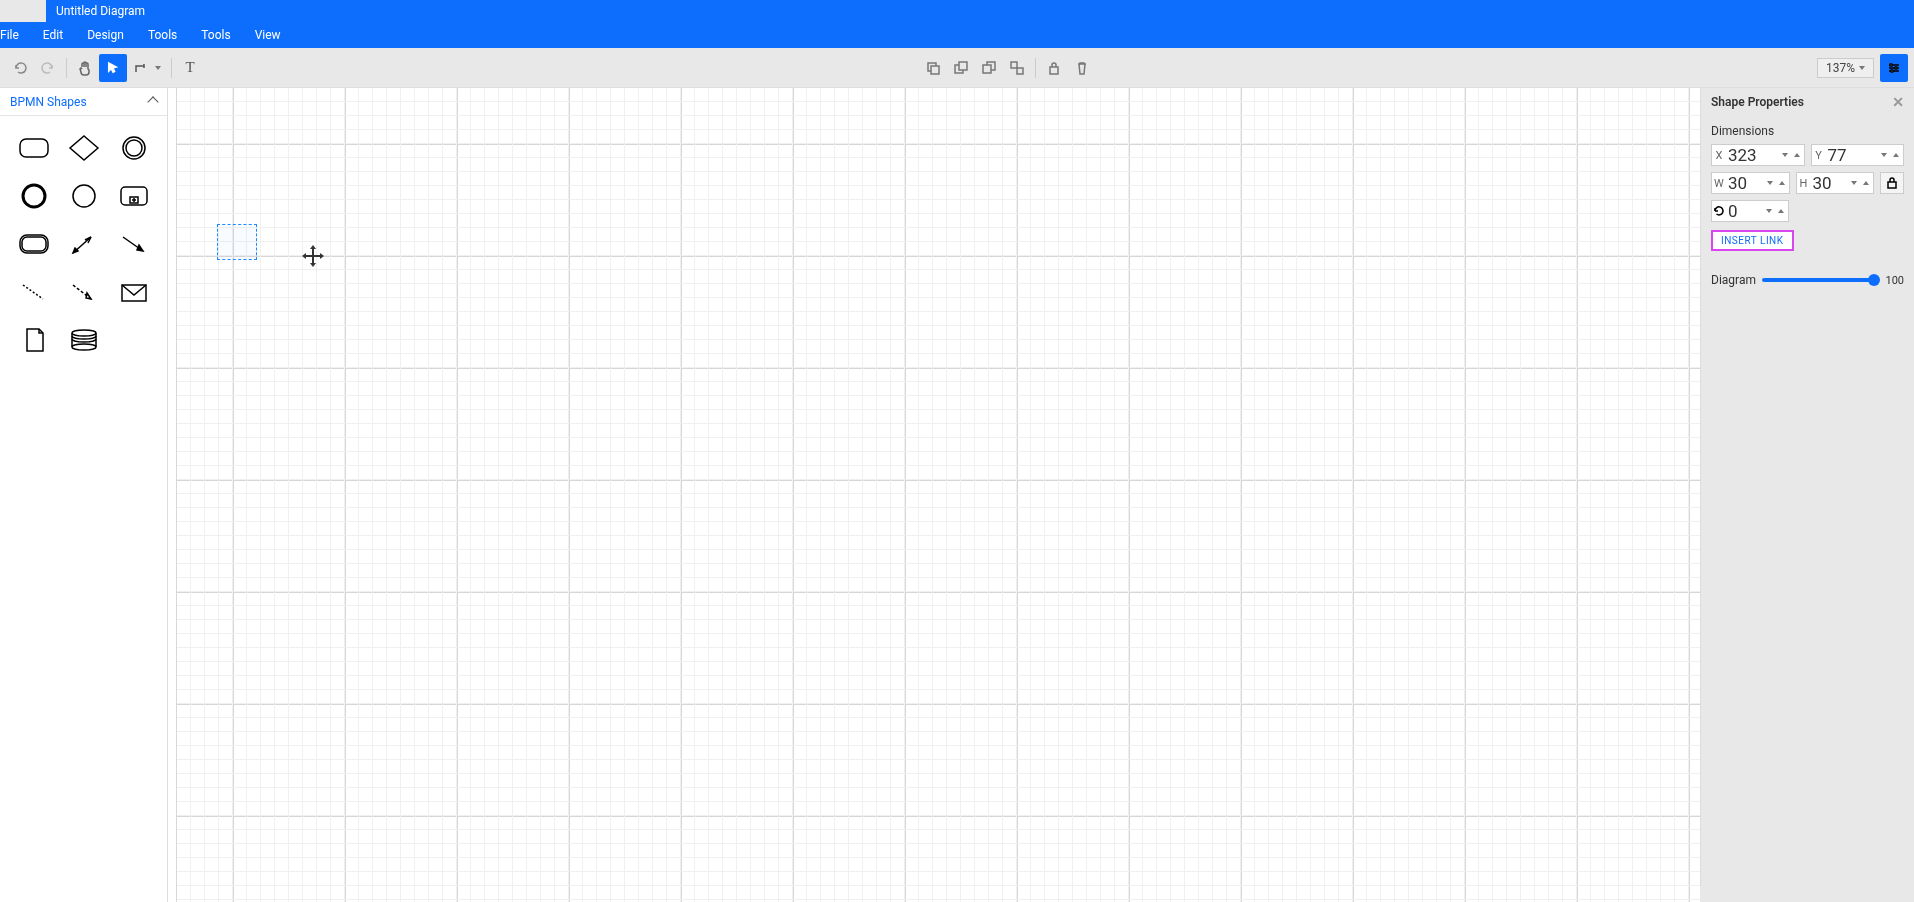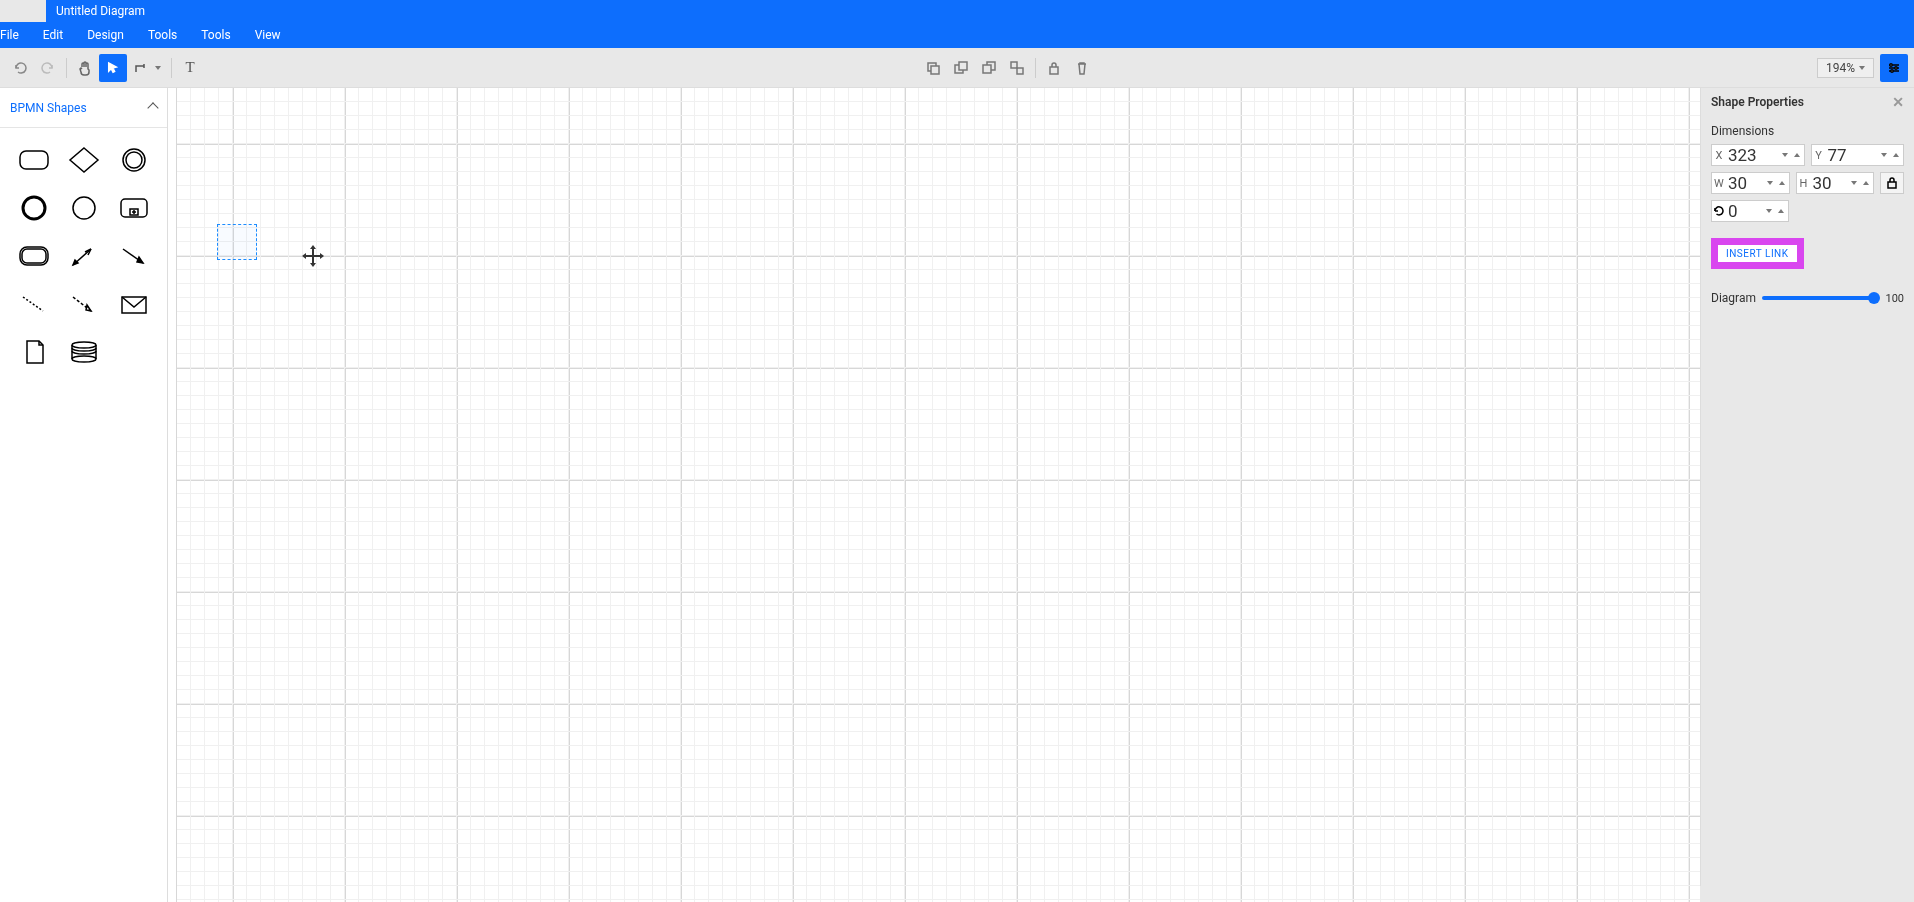--- a/index.html
+++ b/index.html
@@ -15,21 +15,21 @@
 .toolbar .spacer { flex:1; }
 .tb-sep { width:1px; height:20px; background:#ccc; margin:0 4px; }
 .zoom-box { border:1px solid #ccc; background:#efefef; padding:2px 8px; font-size:12px; color:#444; display:flex; align-items:center; gap:4px; margin:0 6px; }
 .chev-sm{ display:inline-block; border-left:3px solid transparent; border-right:3px solid transparent; border-top:4px solid #777;}
 .settings-btn { width:28px; height:28px; background:#0d6efd; color:#fff; display:flex; align-items:center; justify-content:center; border-radius:2px; }
 
 .workspace { position:absolute; top:88px; bottom:0; left:0; right:0; }
 
 
 .palette { position:absolute; left:0; top:0; bottom:0; width:168px; background:#fff; border-right:1px solid #ddd; }
-.palette-header { height:40px; border-bottom:1px solid #e5e5e5; display:flex; align-items:center; justify-content:space-between; padding:0 10px; font-size:12px; color:#0d6efd; }
+.palette-header { height:28px; border-bottom:1px solid #e5e5e5; display:flex; align-items:center; justify-content:space-between; padding:0 10px; font-size:12px; color:#0d6efd; }
 .shape-grid { display:grid; grid-template-columns:repeat(3, 48px); gap:8px 2px; padding:12px 8px; justify-content:center; }
 .shape-cell { width:48px; height:40px; display:flex; align-items:center; justify-content:center; }
 .shape-cell svg { width:34px; height:30px; }
 
 
 .canvas { position:absolute; left:168px; right:214px; top:0; bottom:0; background:#fff; overflow:hidden; }
 .canvas-inner { position:absolute; left:8px; top:0; right:0; bottom:0; background:#fff;
   border-left:1px solid #d7d7d7;
   background-image:
     linear-gradient(to right,#d7d7d7 1px,transparent 1px),
@@ -63,21 +63,21 @@
 .dim-input { flex:1; display:flex; align-items:center; border:1px solid #ccc; background:#fff; height:22px; font-size:11px; }
 .dim-input .lbl { width:14px; text-align:center; color:#666; font-size:11px; }
 .dim-input .val { flex:1; padding-left:2px; font-size:17px; color:#333; }
 .spinners { width:24px; display:flex; flex-direction:row; gap:2px; padding-right:2px; }
 .sp { width:10px; height:8px; position:relative; }
 .sp.down:before{content:"";position:absolute;left:2px;top:2px;border-left:3px solid transparent;border-right:3px solid transparent;border-top:4px solid #777;}
 .sp.up:before{content:"";position:absolute;left:2px;top:2px;border-left:3px solid transparent;border-right:3px solid transparent;border-bottom:4px solid #777;}
 .lock-box { width:24px; height:22px; border:1px solid #ccc; background:#f4f4f4; display:flex; align-items:center; justify-content:center; color:#888; font-size:11px; }
 .rot-icon { width:14px; display:inline-flex; align-items:center; justify-content:center; color:#666; }
 
-.link-btn { border:7px solid #d946ef; color:#0d6efd; font-size:10px; letter-spacing:.5px; padding:3px 8px; background:#fff; display:inline-block;margin-top:8px; }
+.link-btn { border:2px solid #d946ef; color:#0d6efd; font-size:10px; letter-spacing:.5px; padding:3px 8px; background:#fff; display:inline-block; }
 
 .select-box { border:1px solid #ccc; background:#fff; height:24px; display:flex; align-items:center; justify-content:space-between; padding:0 6px; font-size:12px; color:#444; }
 
 .swatch-box { border:1px solid #ccc; background:#fff; height:24px; width:62px; display:flex; align-items:center; padding:2px; gap:4px; }
 .swatch { width:32px; height:16px; border:1px solid #bbb; }
 
 .border-row { display:flex; gap:6px; align-items:center; }
 .border-type { border:1px solid #ccc; background:#fff; height:24px; width:72px; display:flex; align-items:center; justify-content:space-between; padding:0 4px; }
 .border-line { flex:1; height:1px; background:#333; margin:0 4px; }
 .color-box { border:1px solid #ccc; background:#fff; height:24px; width:38px; display:flex; align-items:center; padding:2px; gap:2px; }
@@ -183,21 +183,21 @@
     </div>
   <div class="tb-btn">
       <svg width="12" height="14" viewBox="0 0 12 14">
         <path d="M2 3h8M4 3V2h4v1M3 3l1 10h4l1-10" stroke="#777"></path>
       </svg>
     </div>
 
   <div class="spacer"></div>
 
   <div class="zoom-box">
-    <span>194%</span>
+    <span>137%</span>
     <span class="chev-sm"></span>
   </div>
   <div class="settings-btn">
     <svg width="14" height="14" viewBox="0 0 14 14" stroke="#fff">
         <path d="M2 4h10M2 7h10M2 10h10"></path>
         <circle cx="4" cy="4" r="1.2" fill="#fff"></circle>
         <circle cx="9" cy="7" r="1.2" fill="#fff"></circle>
         <circle cx="5" cy="10" r="1.2" fill="#fff"></circle>
       </svg>
   </div>

